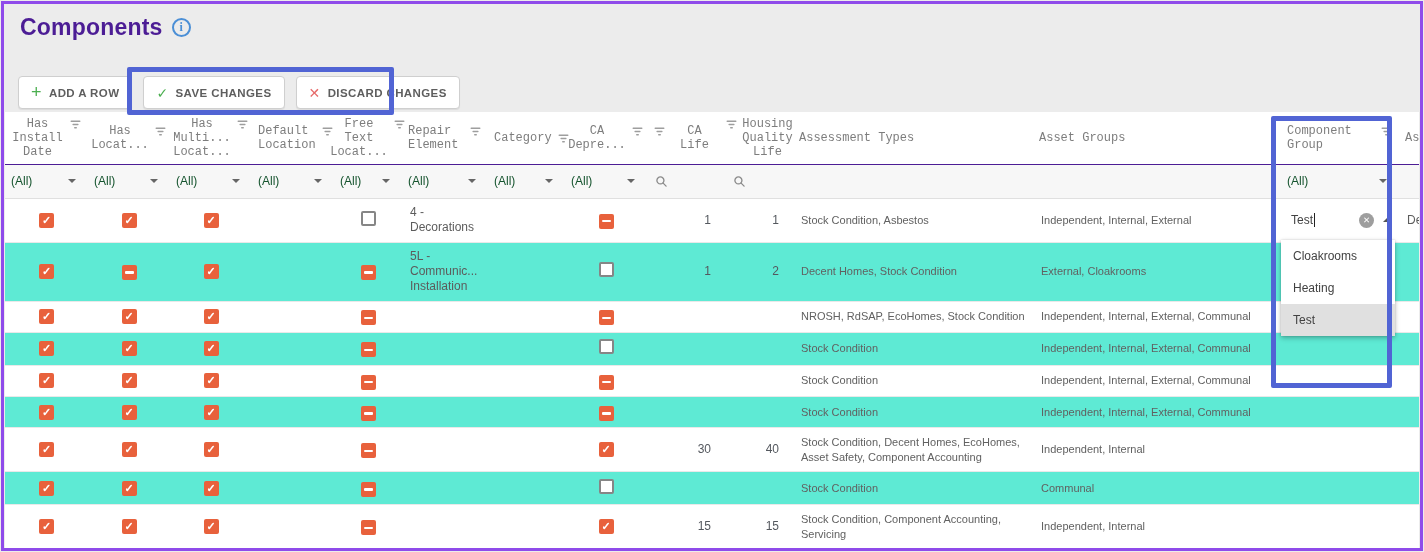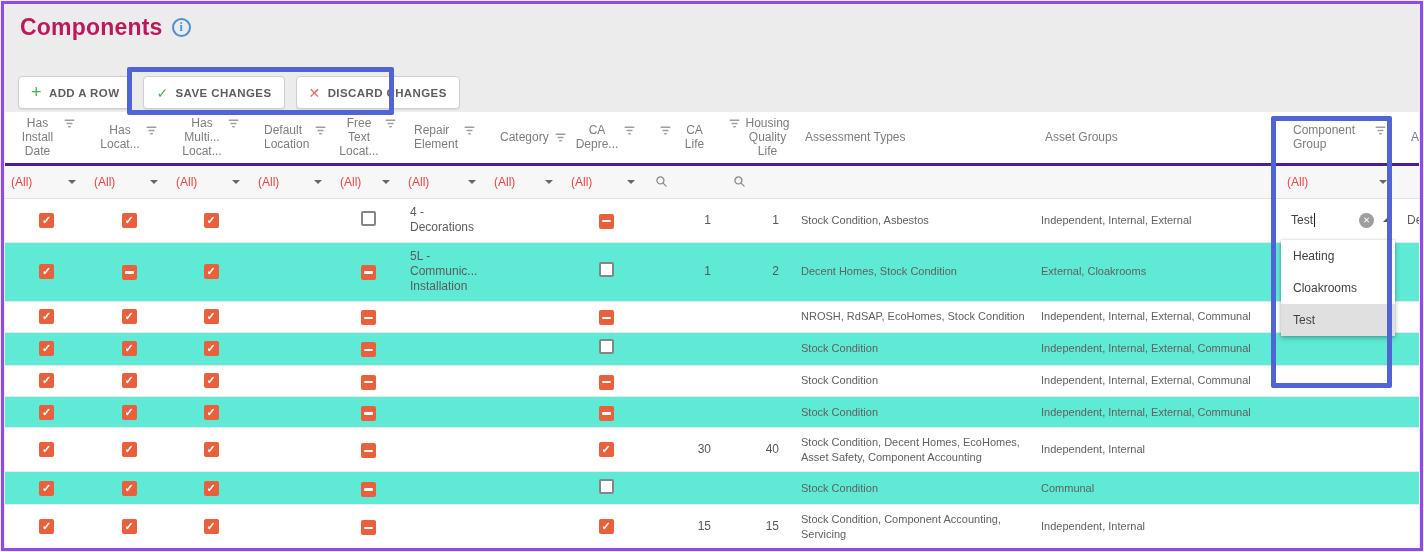--- a/index.html
+++ b/index.html
@@ -10,53 +10,53 @@
   html,body{margin:0;padding:0;}
   body{
     width:1424px;height:552px;position:relative;overflow:hidden;
     background:#ececec;font-family:"Liberation Sans",sans-serif;
   }
   
   .frame-border{position:absolute;inset:1px;border:3px solid var(--frame-purple);z-index:60;pointer-events:none;}
 
   
   .page-header{position:absolute;left:20px;top:14px;display:flex;align-items:center;gap:9px;}
-  .page-title{font-size:23px;font-weight:bold;color:#be185d;letter-spacing:.2px;}
+  .page-title{font-size:23px;font-weight:bold;color:#4c1d95;letter-spacing:.2px;}
   .info-icon{width:19px;height:19px;border:2px solid var(--info-blue);border-radius:50%;
     color:var(--info-blue);font-size:12px;font-weight:bold;display:flex;align-items:center;justify-content:center;
     font-family:"Liberation Serif",serif;cursor:pointer;}
 
   
   .toolbar{position:absolute;left:18px;top:76px;display:flex;gap:11px;z-index:5;}
   .btn{height:33px;padding:0 12px;background:#fff;border:1px solid #cfcfcf;border-radius:4px;
     display:inline-flex;align-items:center;gap:7px;font-size:11.5px;font-weight:bold;color:#5e5e5e;
     letter-spacing:.4px;box-shadow:0 1px 1px rgba(0,0,0,.07);cursor:pointer;white-space:nowrap;}
   .btn .bic{font-size:14px;font-weight:normal;line-height:1;}
   .bic-plus{color:var(--green);font-size:18px!important;margin-top:-2px;}
   .bic-check{color:var(--green);}
   .bic-cross{color:var(--red);}
 
   
   .grid-wrap{position:absolute;left:5px;top:112px;width:1414px;height:437px;background:#fff;overflow:hidden;}
   table{border-collapse:collapse;table-layout:fixed;width:1454px;}
   thead th{height:52px;vertical-align:middle;font-weight:normal;color:#7d7d7d;font-size:12px;
-    line-height:14px;border-bottom:3px solid #4c1d95;background:#fff;padding:4px 12px;text-align:left;}
+    line-height:14px;border-bottom:1px solid #4c1d95;background:#fff;padding:4px 6px;text-align:left;font-family:Liberation Mono, monospace;}
   .hwrap{display:flex;align-items:flex-start;}
   .hwrap.center{justify-content:center;text-align:center;}
   .hwrap .hlabel{display:inline-block;}
   .hwrap.icon-left .ficon{margin:1px 4px 0 0;order:0;}
   .hwrap.icon-left .hlabel{order:1;}
   .hwrap.icon-right .ficon{margin:1px 0 0 5px;}
   .hwrap.spread{justify-content:space-between;}
   .ficon{flex:none;cursor:pointer;}
   .ficon svg{display:block;}
 
   tr.filter-row td{height:34px;background:#f7f7f7;border-bottom:1px solid #e0e0e0;padding:0 6px;}
   .fdd{display:flex;align-items:center;justify-content:space-between;padding-right:6px;cursor:pointer;}
-  .fdd .ftext{font-size:12px;color:#ef4444;}
+  .fdd .ftext{font-size:12px;color:#14532d;}
   .caret-down{width:0;height:0;border-left:4px solid transparent;border-right:4px solid transparent;
     border-top:4.5px solid #666;display:inline-block;}
   .searchwrap{display:flex;align-items:center;padding-left:2px;cursor:pointer;}
 
   tbody td{border-bottom:1px solid #e9e9e9;font-size:12px;color:#5c5c5c;padding:6.5px 8px;
     vertical-align:middle;line-height:15px;overflow:hidden;}
   tbody tr.alt td{background:#5eead4;}
   td.center{text-align:center;}
   td.num{text-align:right;padding-right:14px;color:#54585e;}
   td.c-assessment_types,td.c-asset_groups{font-size:11px;color:#616161;}
@@ -506,20 +506,20 @@
         </tr>
       </tbody>
     </table>
 
   <div class="combo">
     <span class="combo-value">Test</span>
     <span class="combo-clear">✕</span>
     <span class="caret-up"></span>
   </div>
   <div class="combo-list" id="combo-list">
+      <div class="combo-item">Cloakrooms</div>
       <div class="combo-item">Heating</div>
-      <div class="combo-item">Cloakrooms</div>
       <div class="combo-item selected">Test</div>
     </div>
 </div>
 
 <div class="anno anno-toolbar"></div>
 <div class="anno anno-column"></div>
 
 </body></html>

